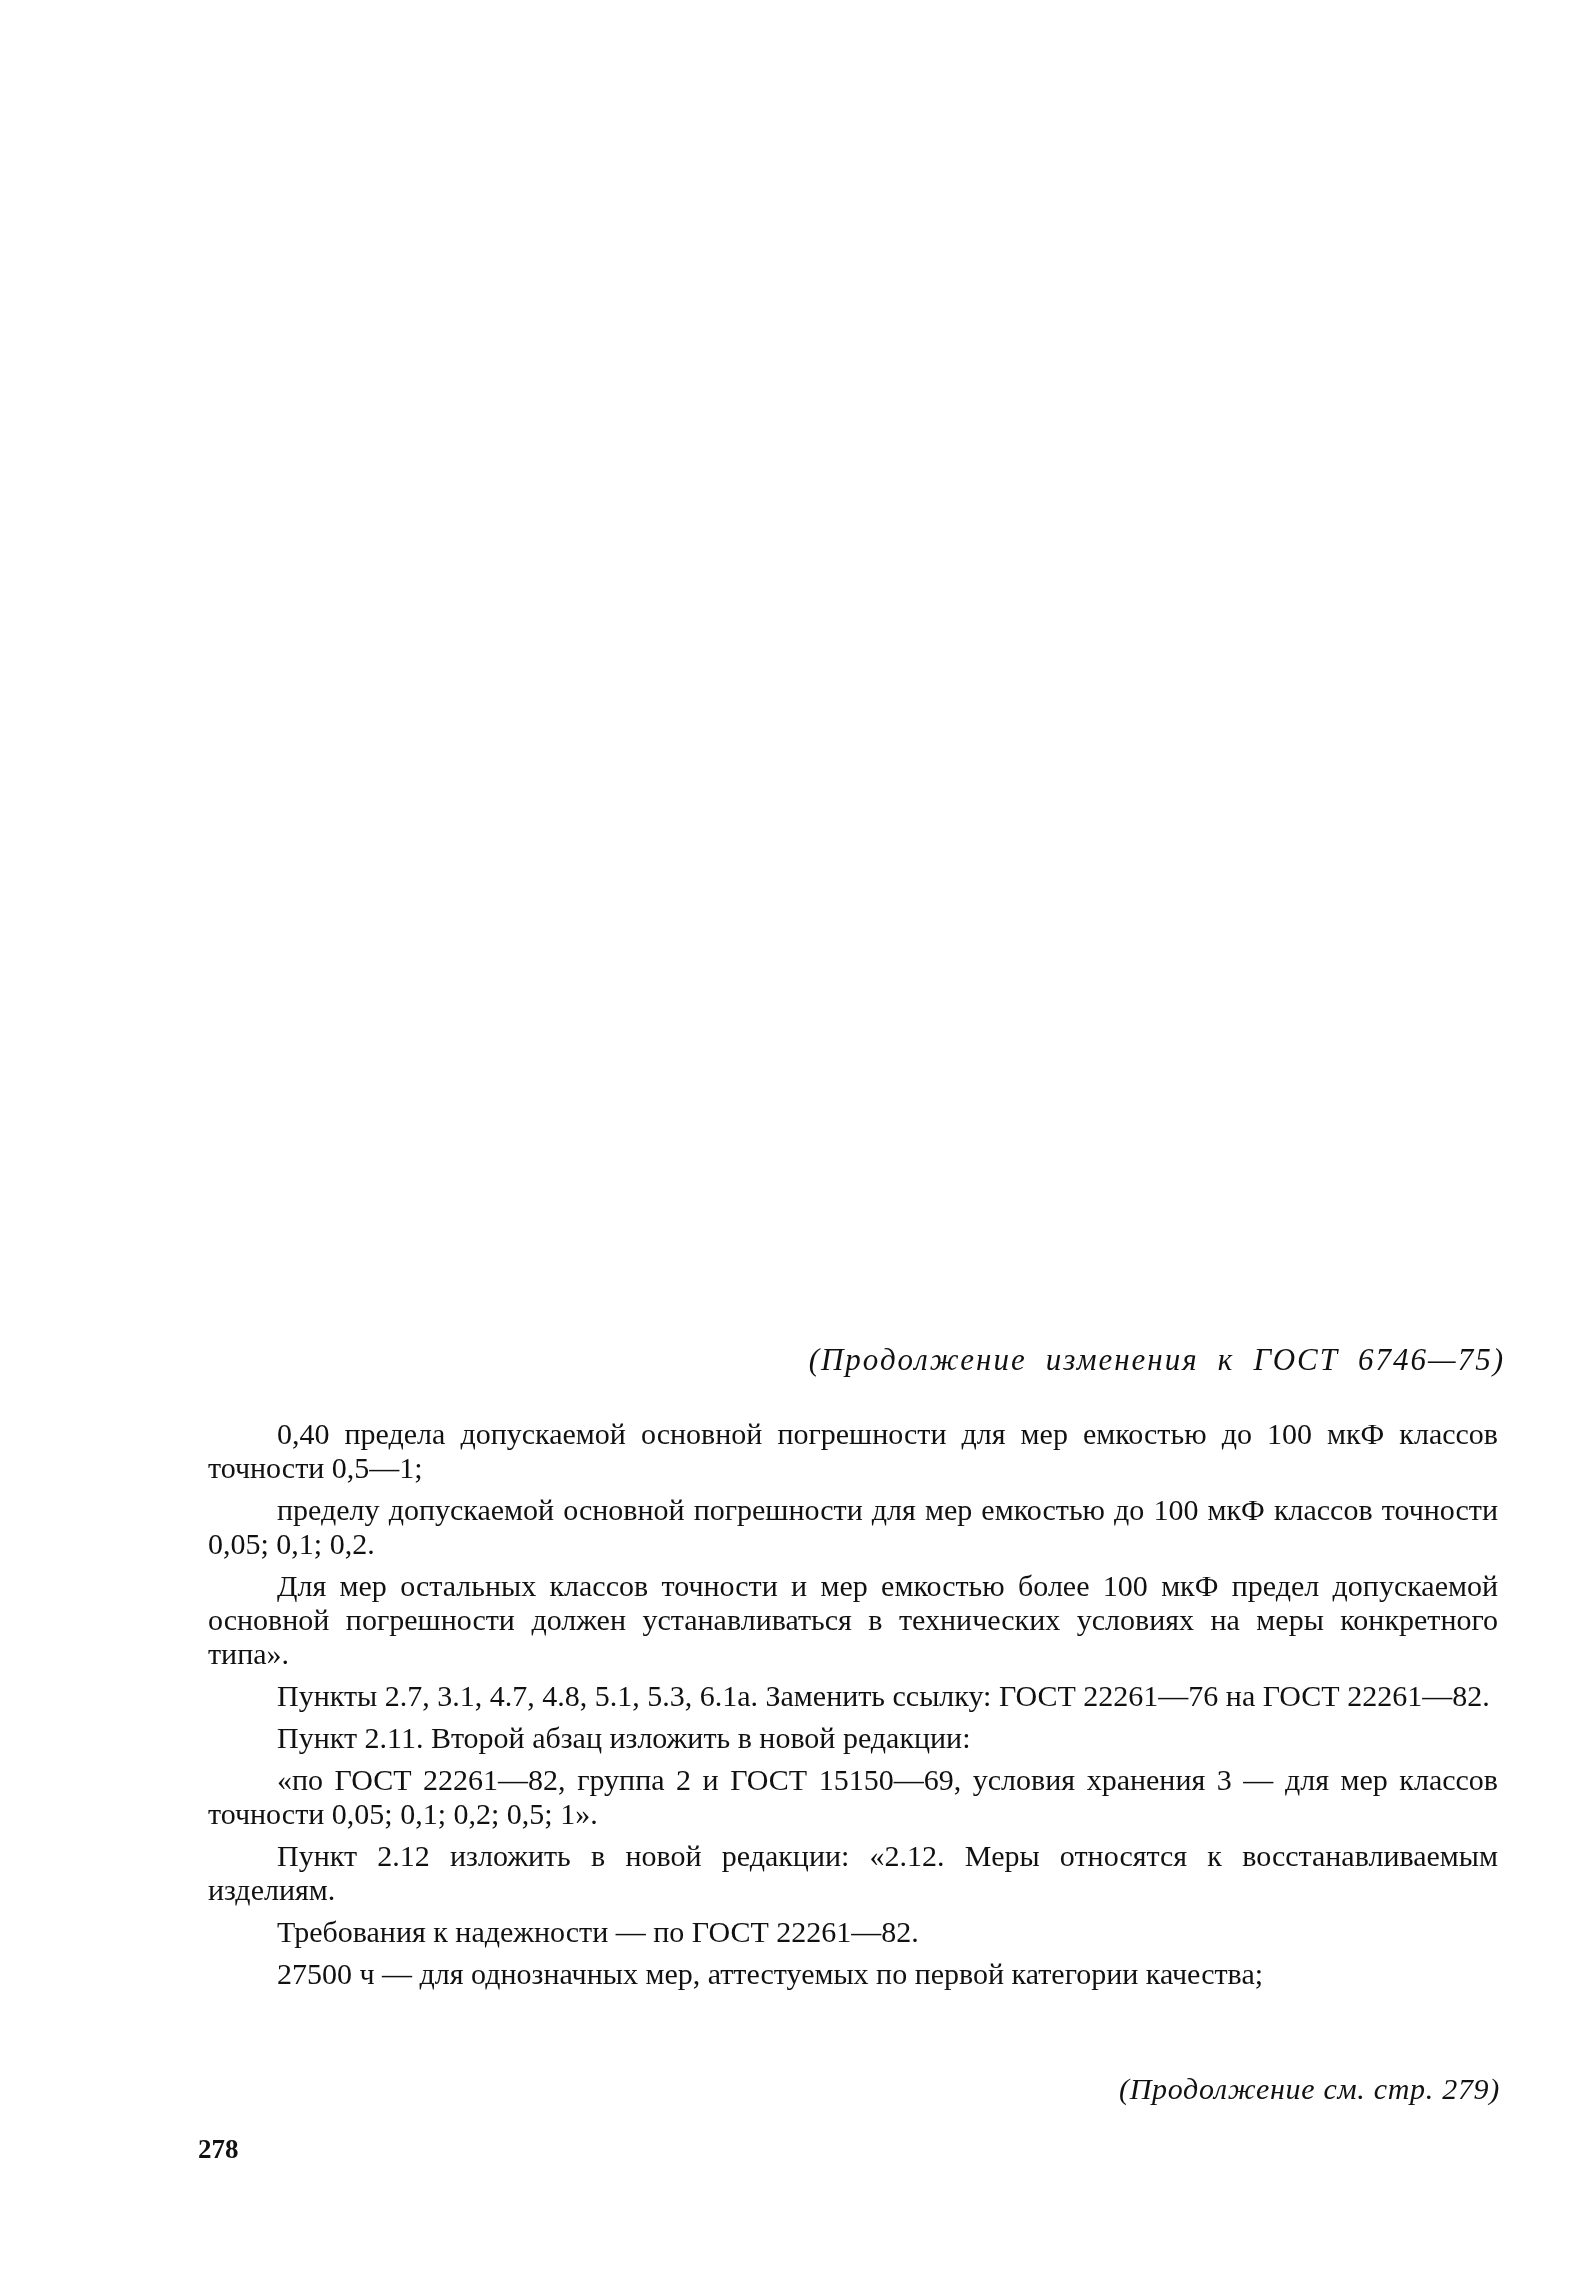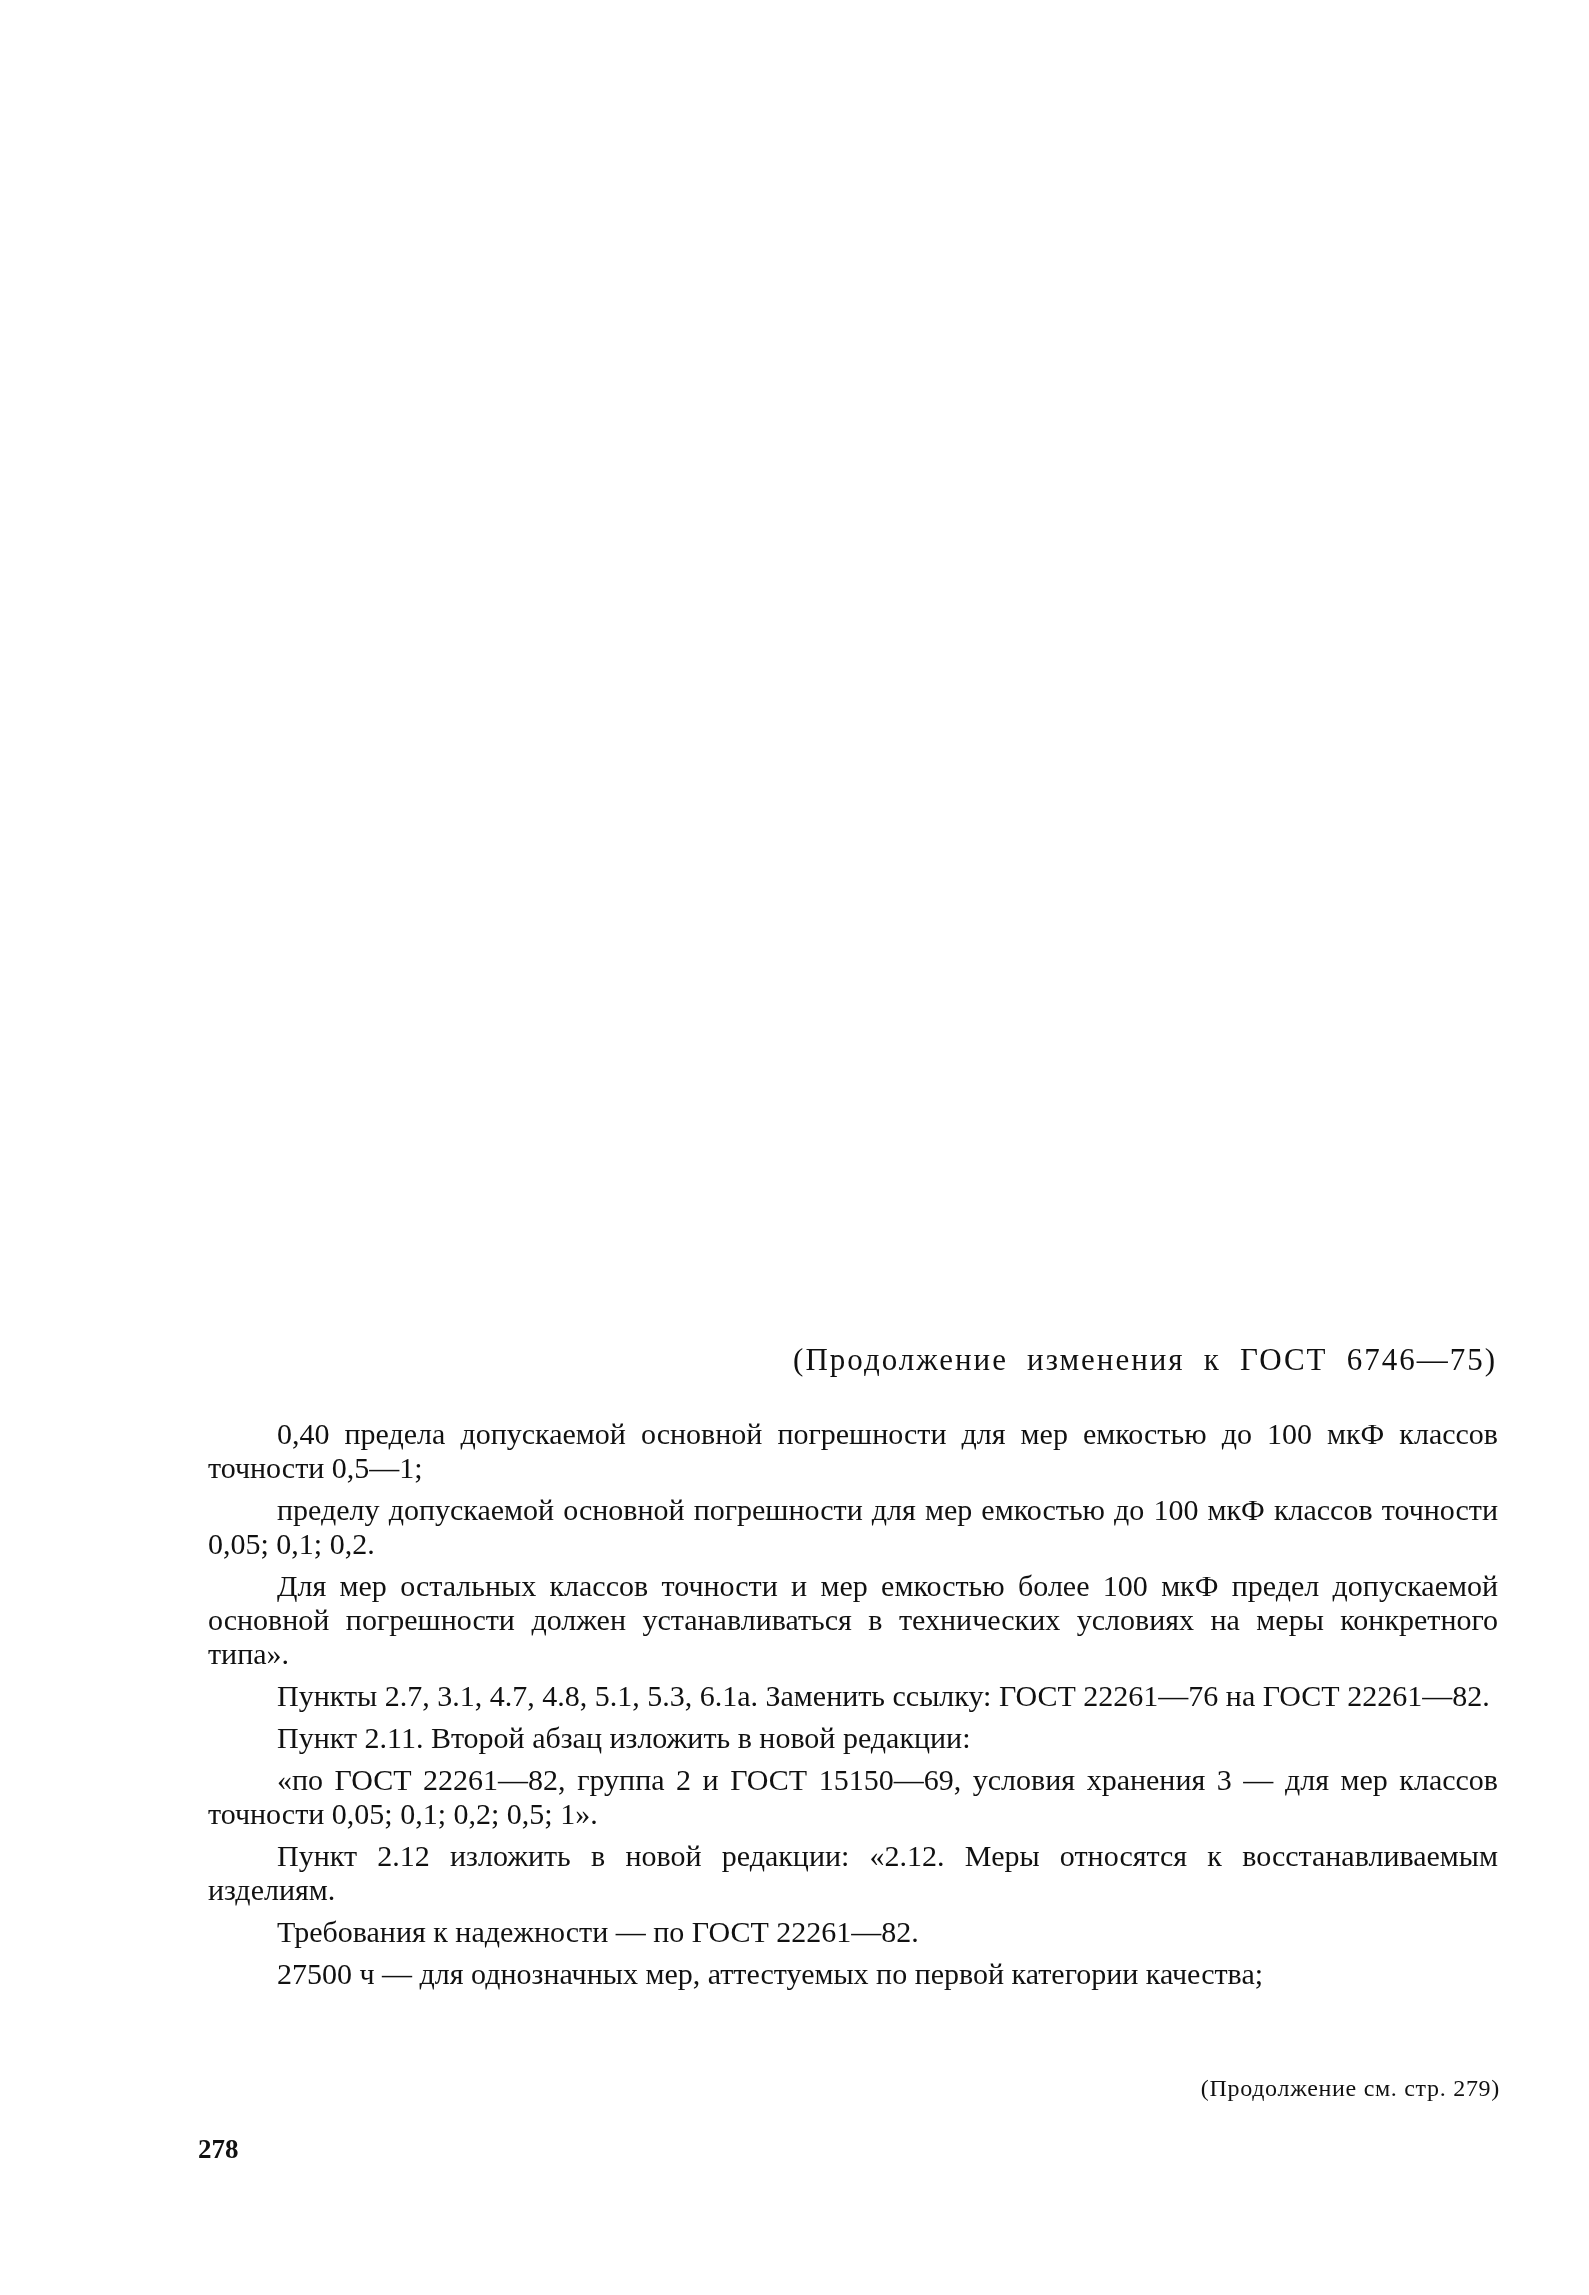--- a/index.html
+++ b/index.html
@@ -11,23 +11,24 @@
     width: 1589px;
     height: 2295px;
     position: relative;
     overflow: hidden;
     font-family: "Liberation Serif", "DejaVu Serif", serif;
     color: #111111;
   }
   .page-header {
     position: absolute;
     top: 1343px;
-    right: 92px;
+    right: 84px;
     font-size: 31px;
     line-height: 33px;
+    font-style: italic;
     letter-spacing: 2px;
     word-spacing: 9.4px;
     white-space: nowrap;
   }
   .body-text {
     position: absolute;
     top: 1409px;
     left: 200px;
     width: 1306px;
     font-size: 30px;
@@ -36,22 +37,23 @@
   .para {
     margin: 8px;
     text-indent: 69px;
     text-align: justify;
     text-align-last: left;
   }
   .page-footer-continue {
     position: absolute;
     top: 2072px;
     right: 89px;
-    font-size: 24px;
+    font-size: 30px;
     line-height: 33px;
+    font-style: italic;
     letter-spacing: 0.7px;
     white-space: nowrap;
   }
   .page-number {
     position: absolute;
     top: 2132px;
     left: 198px;
     font-size: 27px;
     line-height: 35px;
     font-weight: bold;

